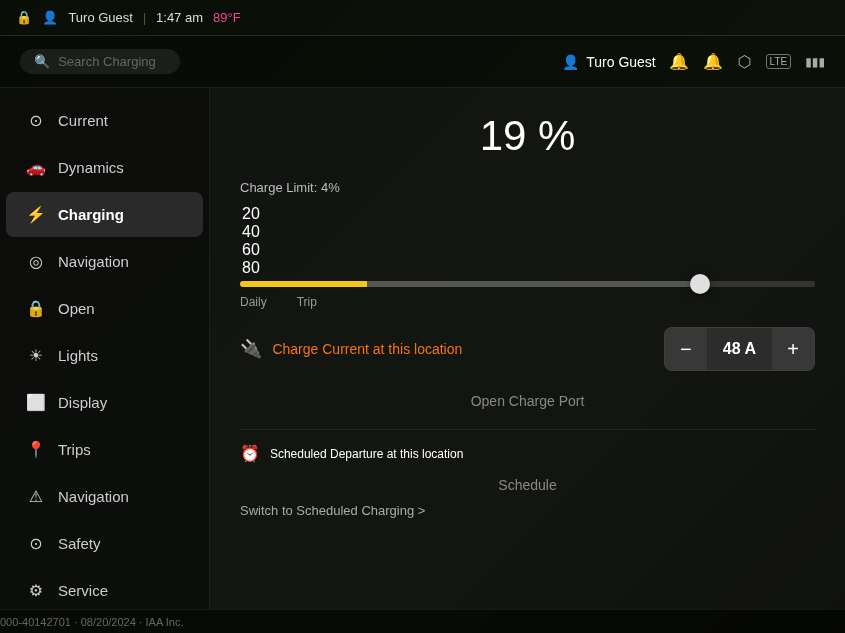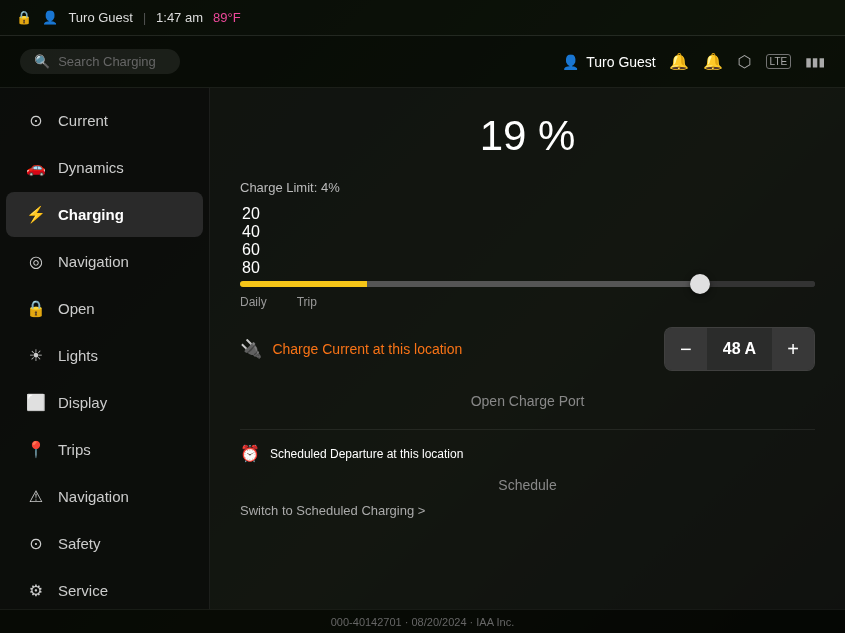--- a/index.html
+++ b/index.html
@@ -328,21 +328,21 @@
       margin-top: 6px;
     }
 
     
     .bottom-bar {
       background: rgba(0,0,0,0.85);
       padding: 5px 0;
       height: 24px;
       display: flex;
       align-items: center;
-      justify-content: center;
+      justify-content: flex-start;
       border-top: 1px solid rgba(255,255,255,0.07);
     }
     .bottom-bar-text {
       font-size: 11px;
       color: #666;
     }
   </style>
 </head>
 <body>
 

